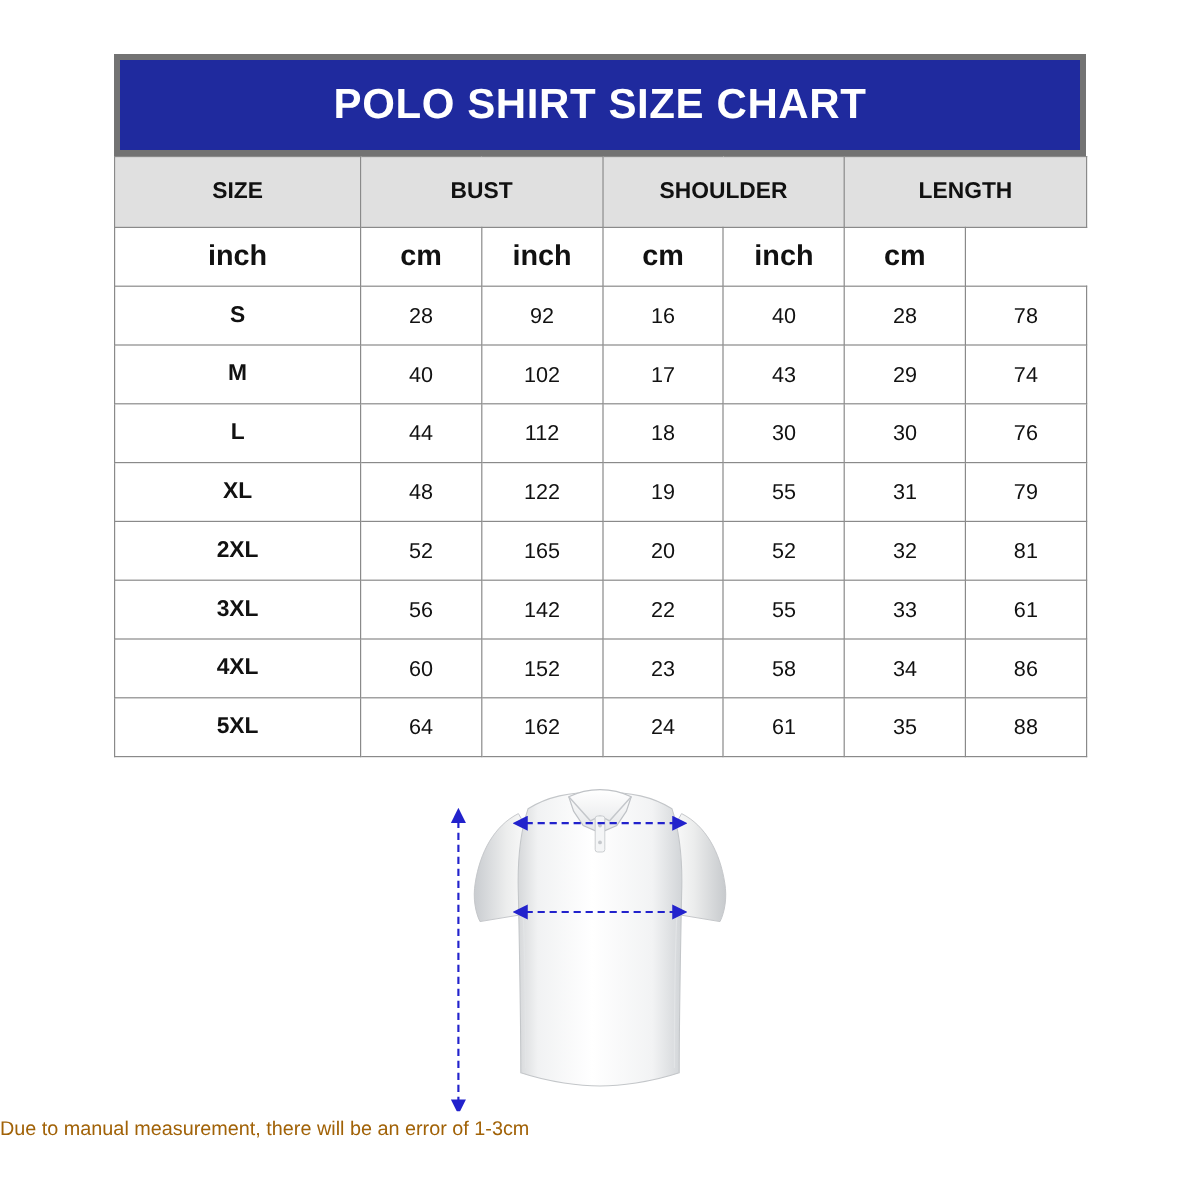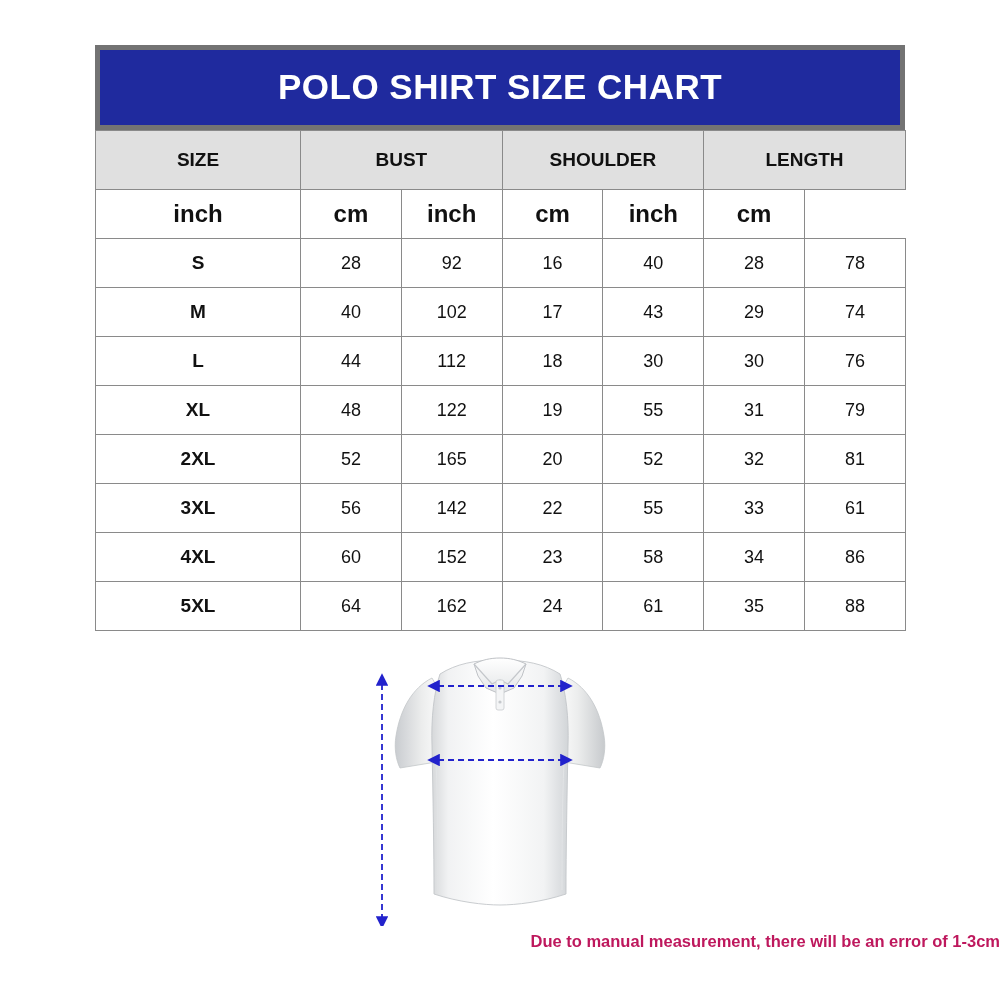--- a/index.html
+++ b/index.html
@@ -99,24 +99,24 @@
     position: absolute;
     left: 0;
     top: 0;
   }
 
   .note {
     position: absolute;
     left: 0;
     top: 932px;
     width: 1000px;
-    text-align: right;
-    color: #be185d;
+    text-align: left;
+    color: #a16207;
     font-size: 16.5px;
-    font-weight: bold;
+    font-weight: normal;
   }
 </style>
 </head>
 <body>
 
 <div class="chart-wrap">
 
   <div class="chart-title">POLO SHIRT SIZE CHART</div>
 
   <table class="size-table">

